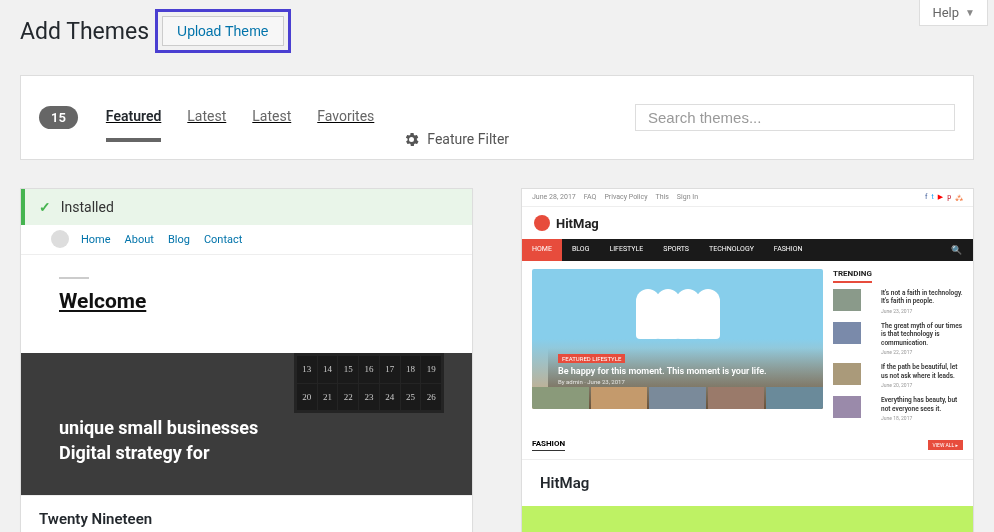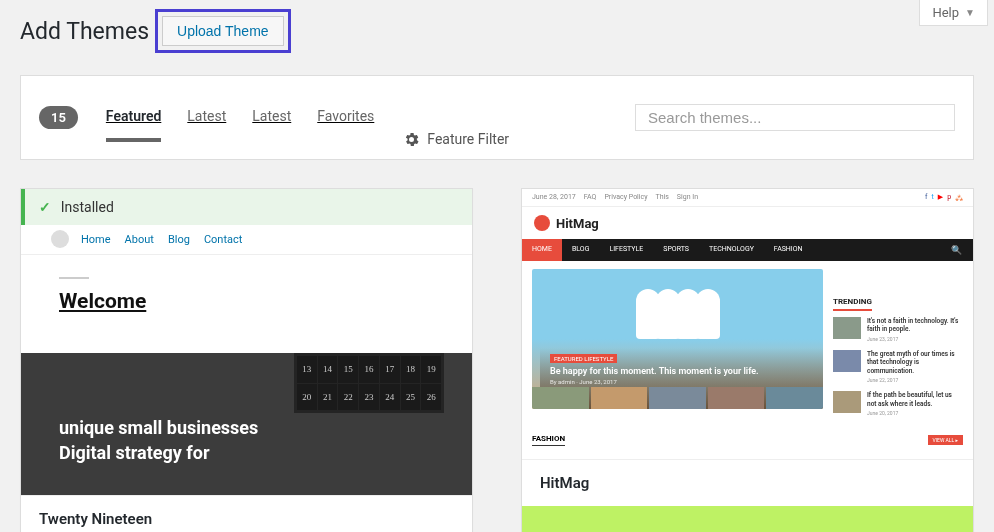--- a/index.html
+++ b/index.html
@@ -47,30 +47,30 @@
 .hm-logo-circle { width: 16px; height: 16px; background: #e74c3c; border-radius: 50%; }
 .hm-logo-text { font-weight: 700; font-size: 13px; color: #222; }
 .hm-nav { background: #1a1a1a; display: flex; padding: 0; }
 .hm-nav-item { color: #fff; padding: 6px 10px; font-size: 7px; }
 .hm-nav-item.home { background: #e74c3c; }
 .hm-search { margin-left: auto; padding: 6px 10px; color: #fff; font-size: 9px; }
 .hm-body { display: flex; padding: 8px 10px; gap: 10px; }
 .hm-hero { flex: 1.4; height: 140px; background: linear-gradient(180deg,#87ceeb 0%,#87ceeb 50%,#d4a574 100%); position: relative; border-radius: 2px; overflow: hidden; }
 .hm-hero-people { position: absolute; top: 20px; left: 20%; right: 20%; height: 60px; display: flex; justify-content: center; gap: -5px; }
 .hm-person { width: 24px; height: 50px; background: #fff; border-radius: 12px 12px 4px 4px; margin: 0 -2px; }
-.hm-hero-overlay { position: absolute; bottom: 0; left: 8px; right: 0; padding: 6px 10px 24px; background: linear-gradient(transparent, rgba(0,0,0,.5)); color: #fff; }
+.hm-hero-overlay { position: absolute; bottom: 0; left: 16px; right: 0; padding: 6px 10px 24px; background: linear-gradient(transparent, rgba(0,0,0,.5)); color: #fff; }
 .hm-hero-tag { background: #e74c3c; padding: 1px 4px; font-size: 6px; display: inline-block; margin-bottom: 3px; }
 .hm-hero-title { font-size: 9px; font-weight: 600; }
 .hm-hero-meta { font-size: 6px; opacity: .8; margin-top: 2px; }
 .hm-thumbs { position: absolute; bottom: 0; left: 0; right: 0; display: flex; gap: 2px; }
 .hm-thumb { flex: 1; height: 22px; background: #999; }
 .hm-thumb:nth-child(1){background:#8a9a7a}.hm-thumb:nth-child(2){background:#c49a6c}.hm-thumb:nth-child(3){background:#7a8a9a}.hm-thumb:nth-child(4){background:#9a7a6a}.hm-thumb:nth-child(5){background:#6a8a9a}
-.hm-sidebar { width: 130px; margin-top: 28px; }
+.hm-sidebar { width: 130px; }
 .hm-trending-title { font-size: 8px; font-weight: 700; color: #222; border-bottom: 2px solid #e74c3c; padding-bottom: 3px; margin-bottom: 6px; display: inline-block; }
-.hm-trend-item { display: flex; gap: 6px; margin-bottom: 8px; }
+.hm-trend-item { display: flex; gap: 20px; margin-bottom: 8px; }
 .hm-trend-img { width: 28px; height: 22px; background: #ccc; flex-shrink: 0; }
 .hm-trend-img.i1{background:#8a9a8a}.hm-trend-img.i2{background:#7a8aaa}.hm-trend-img.i3{background:#aa9a7a}.hm-trend-img.i4{background:#9a8aaa}
 .hm-trend-text { font-size: 6.5px; color: #333; line-height: 1.3; font-weight: 600; }
 .hm-trend-date { font-size: 5px; color: #999; margin-top: 2px; }
 .hm-footer-row { display: flex; justify-content: space-between; padding: 2px 10px; align-items: center; }
 .hm-fashion { font-size: 8px; font-weight: 700; border-bottom: 1px solid #333; padding-bottom: 2px; }
 .hm-viewall { background: #e74c3c; color: #fff; font-size: 5px; padding: 2px 5px; }
 
 .theme-name { padding: 14px 18px; font-size: 15px; font-weight: 600; color: #23282d; border-top: 1px solid #eee; background: #fff; }
 </style>
@@ -220,20 +220,27 @@
                 <div class="hm-trend-date">June 22, 2017</div>
               </div>
             </div>
           <div class="hm-trend-item">
               <div class="hm-trend-img i3"></div>
               <div>
                 <div class="hm-trend-text">If the path be beautiful, let us not ask where it leads.</div>
                 <div class="hm-trend-date">June 20, 2017</div>
               </div>
             </div>
+          <div class="hm-trend-item">
+              <div class="hm-trend-img i4"></div>
+              <div>
+                <div class="hm-trend-text">Everything has beauty, but not everyone sees it.</div>
+                <div class="hm-trend-date">June 18, 2017</div>
+              </div>
+            </div>
         </div>
       </div>
       <div class="hm-footer-row">
         <span class="hm-fashion">FASHION</span>
         <span class="hm-viewall">VIEW ALL ▸</span>
       </div>
     </div>
     <div class="theme-name">HitMag</div>
   </div>
 </div>

